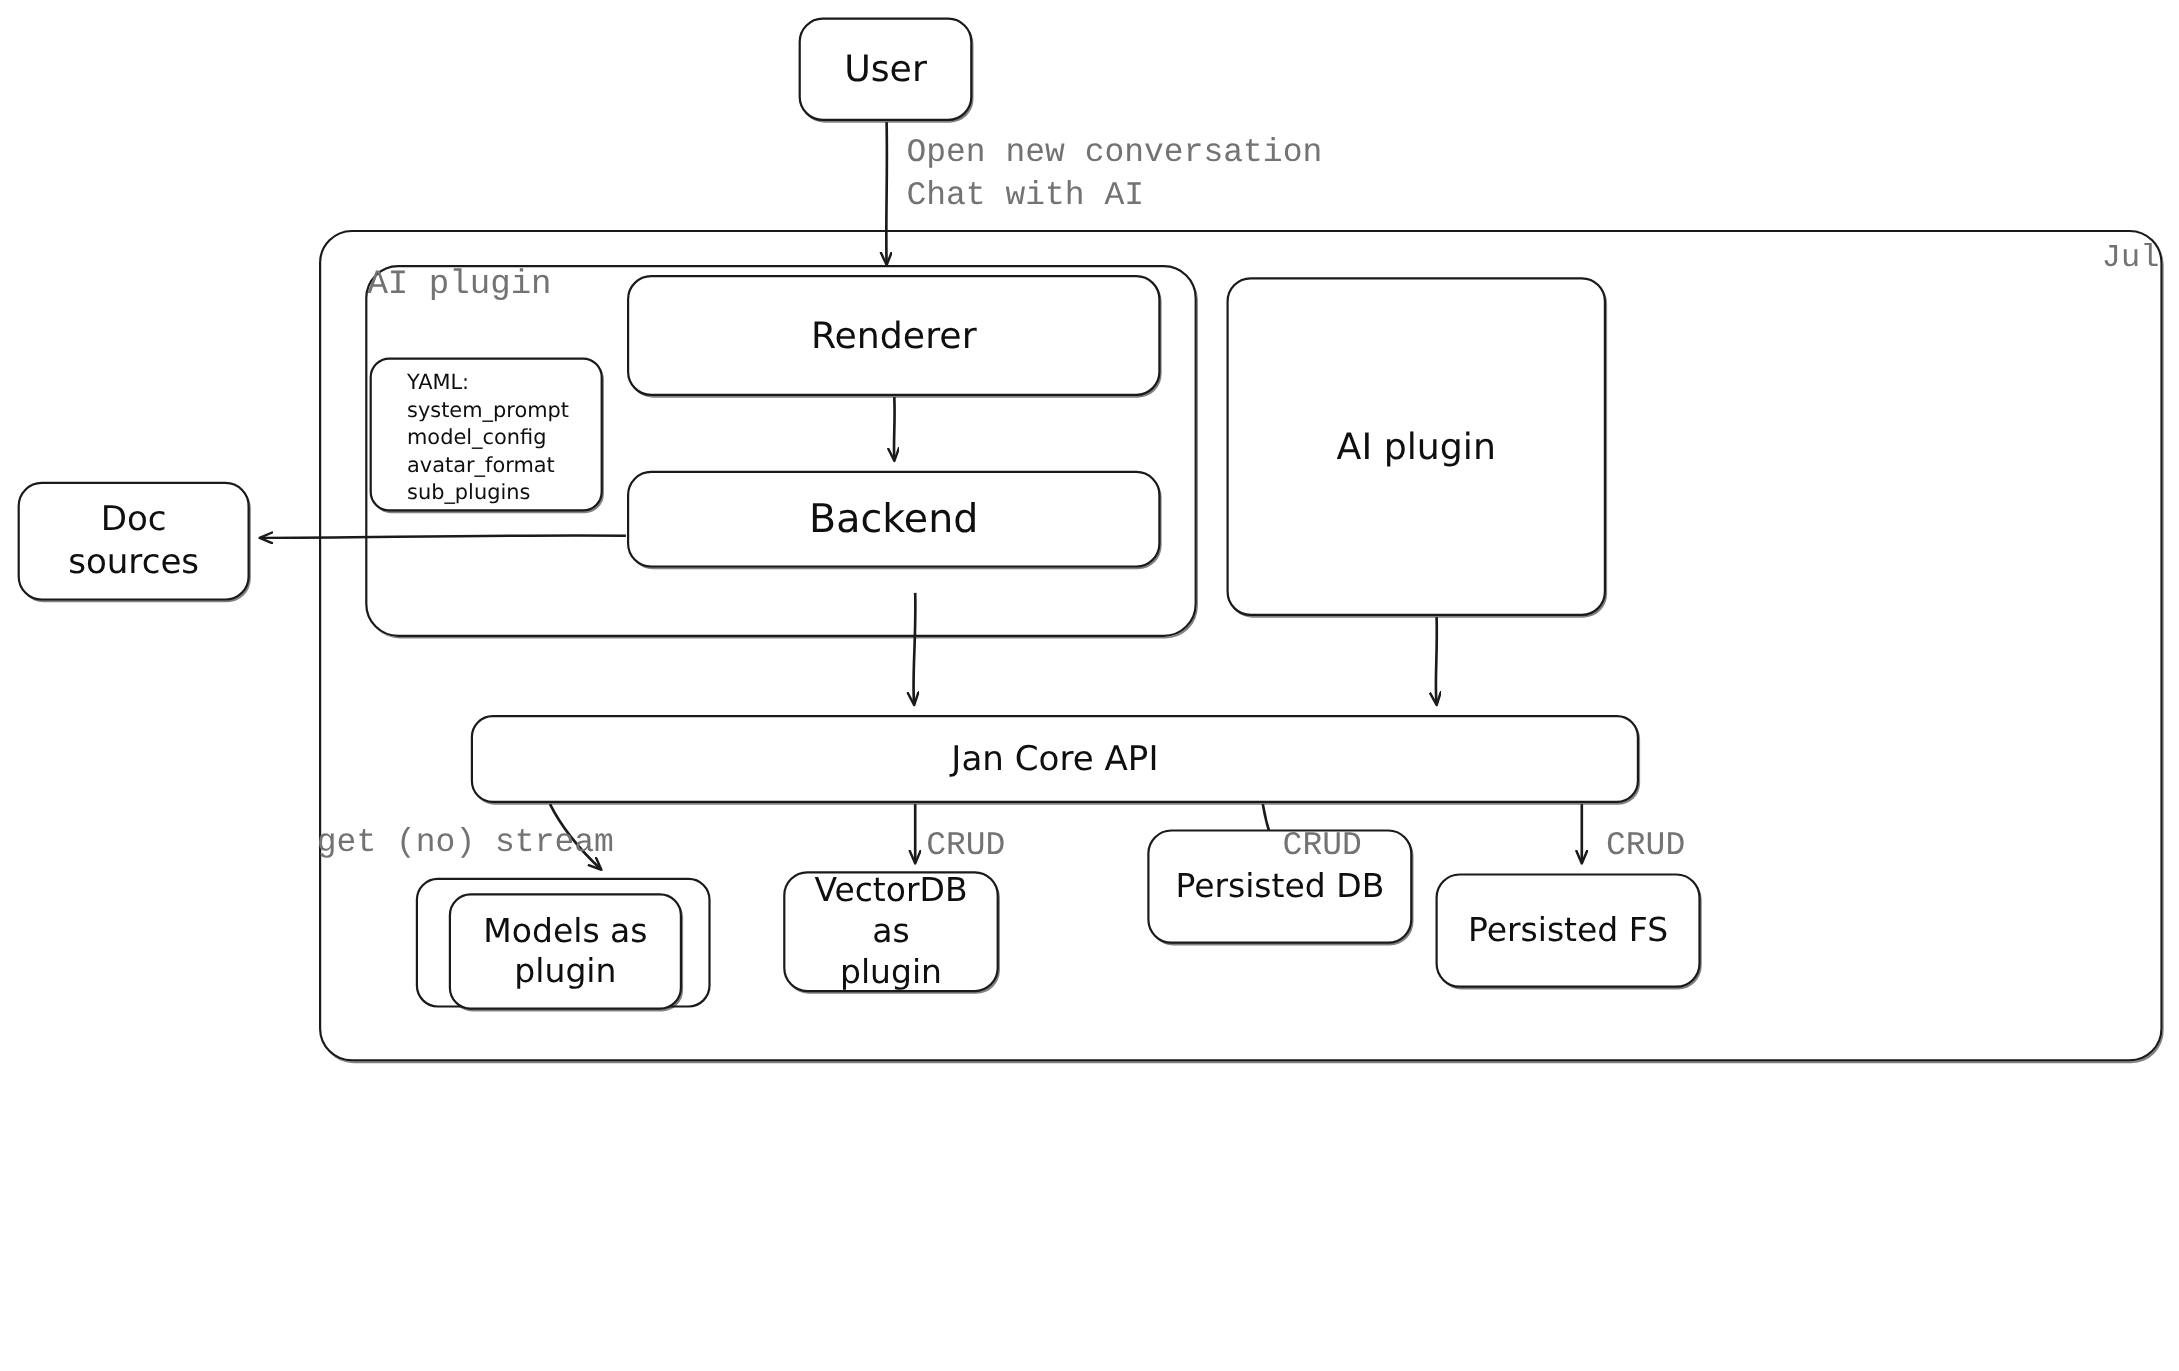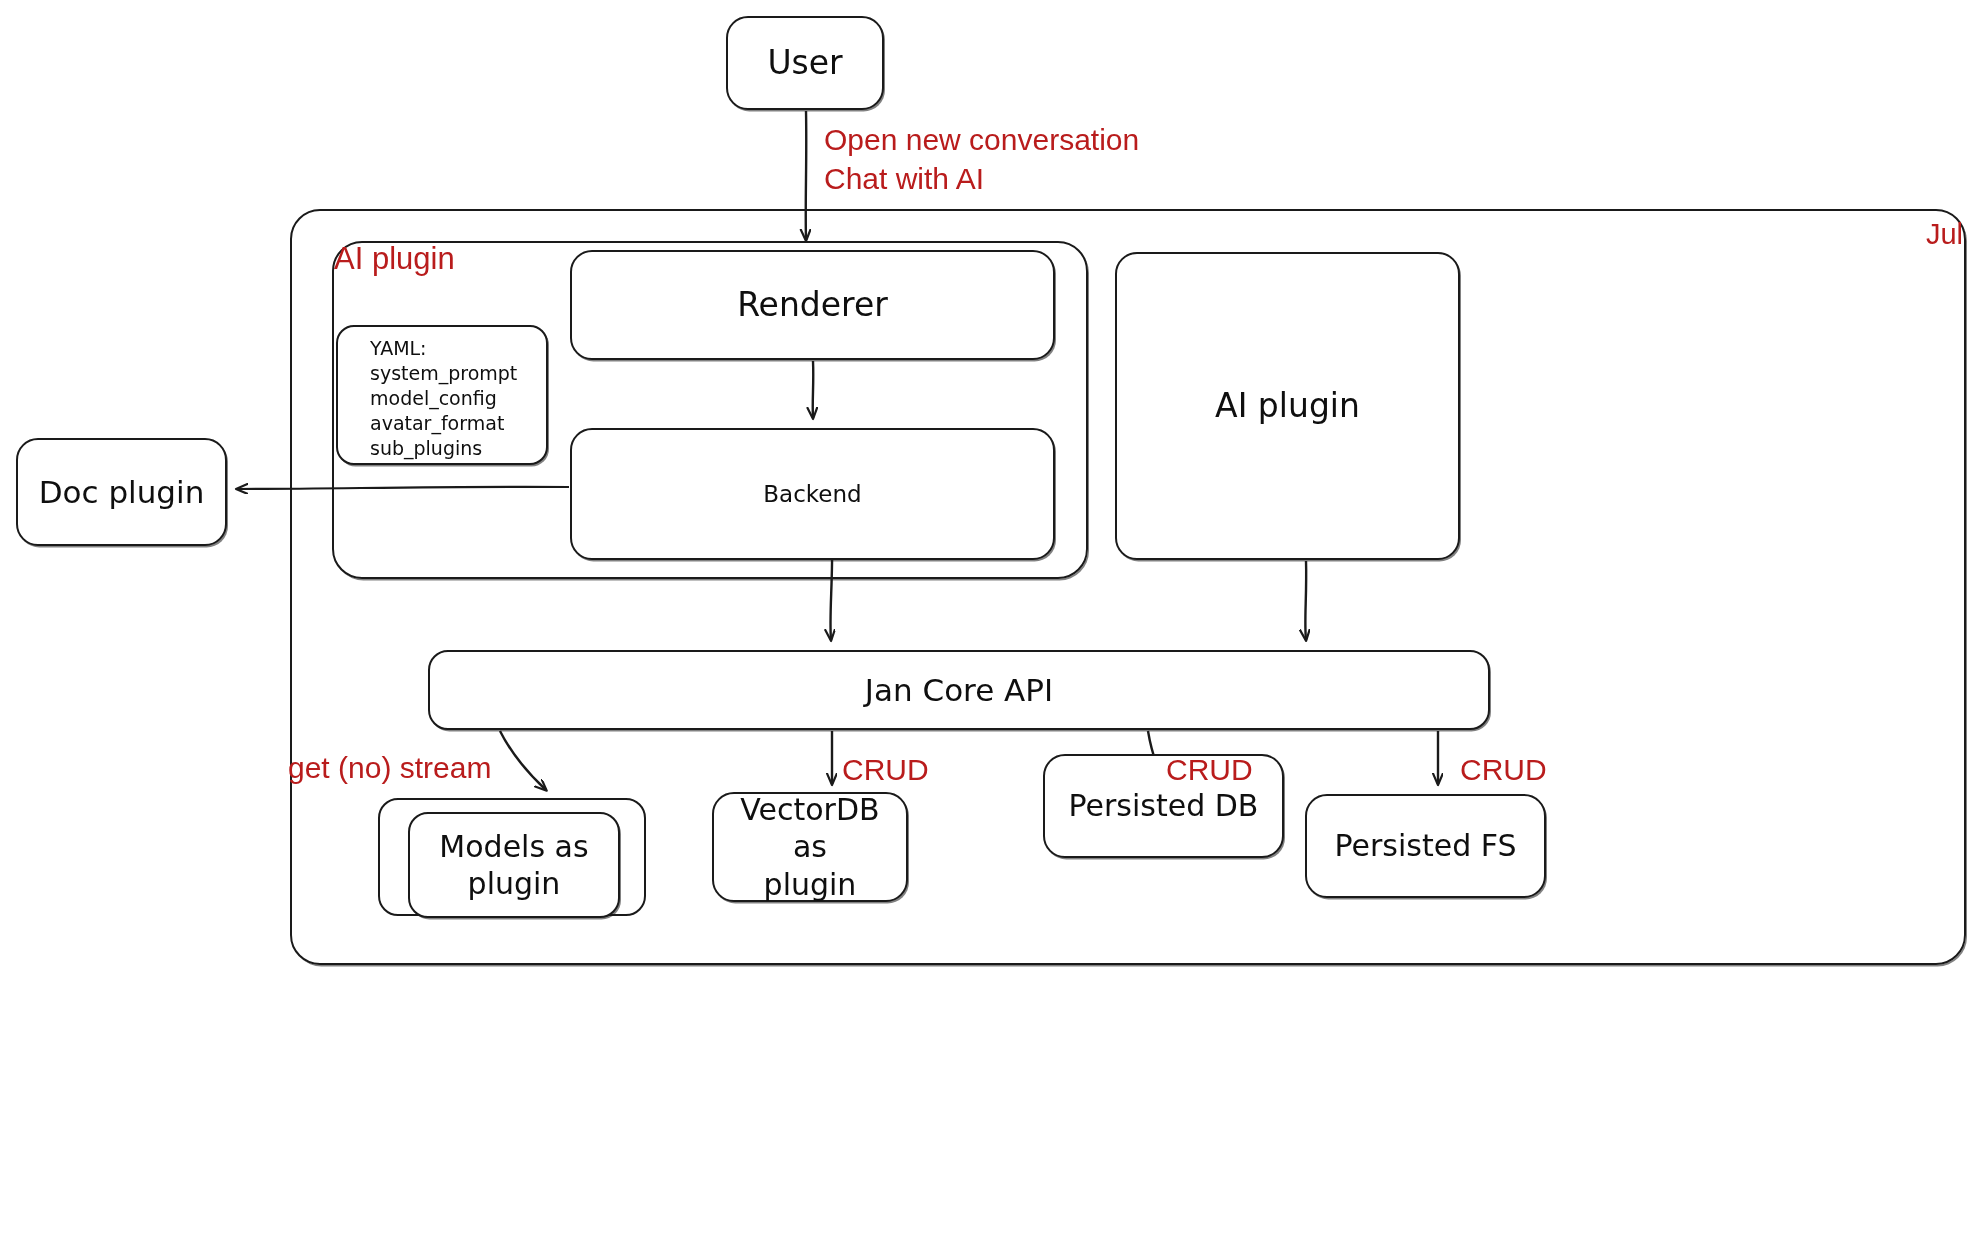--- a/index.html
+++ b/index.html
@@ -22,37 +22,37 @@
     font-family:"DejaVu Sans", sans-serif;
     line-height:1.25;
   }
   .node.group{
     background:transparent;
     display:block;
     border-radius:30px;
   }
   .lbl{
     position:absolute;
-    font-family:Liberation Sans, sans-serif;
+    font-family:Liberation Mono, monospace;
     white-space:pre;
-    color:#b91c1c;
+    color:#737373;
     line-height:1.3;
   }
   .node .txt{display:block;padding:0 10px;}
 
   
   .sketch{
     box-shadow:1.5px 2px 0 -0.5px rgba(25,25,25,0.55);
   }
 
   #user{left:726px;top:16px;width:158px;height:94px;font-size:33px;}
   #jan{left:290px;top:209px;width:1676px;height:756px;}
   #aiplugin-group{left:332px;top:241px;width:756px;height:338px;}
   #renderer{left:570px;top:250px;width:485px;height:110px;font-size:33px;}
-  #backend{left:570px;top:428px;width:485px;height:132px;font-size:23px;}
+  #backend{left:570px;top:428px;width:485px;height:88px;font-size:36px;}
   #yaml{
     left:336px;top:325px;width:212px;height:140px;border-radius:18px;
     display:block;text-align:left;font-size:19px;line-height:1.32;
   }
   #yaml .txt{padding:9px 0 0 14px;margin-left:18px;}
   #aiplugin-right{left:1115px;top:252px;width:345px;height:308px;font-size:33px;}
   #docsources{left:16px;top:438px;width:211px;height:108px;font-size:31px;}
   #jancoreapi{left:428px;top:650px;width:1062px;height:80px;font-size:31px;border-radius:20px;}
   #models-back{left:378px;top:798px;width:268px;height:118px;border-radius:20px;}
   #models{left:408px;top:812px;width:212px;height:106px;font-size:30px;border-radius:20px;}
@@ -120,21 +120,21 @@
 model_config
 avatar_format
 sub_plugins</span>
   </div>
 
   <div class="node sketch" id="aiplugin-right">
     <span class="txt">AI plugin</span>
   </div>
 
   <div class="node sketch" id="docsources">
-    <span class="txt">Doc plugin</span>
+    <span class="txt">Doc sources</span>
   </div>
 
   <div class="node sketch" id="jancoreapi">
     <span class="txt">Jan Core API</span>
   </div>
 
   <div class="node" id="models-back"></div>
   <div class="node sketch" id="models">
     <span class="txt" style="white-space: pre-line;">Models as
 plugin</span>

